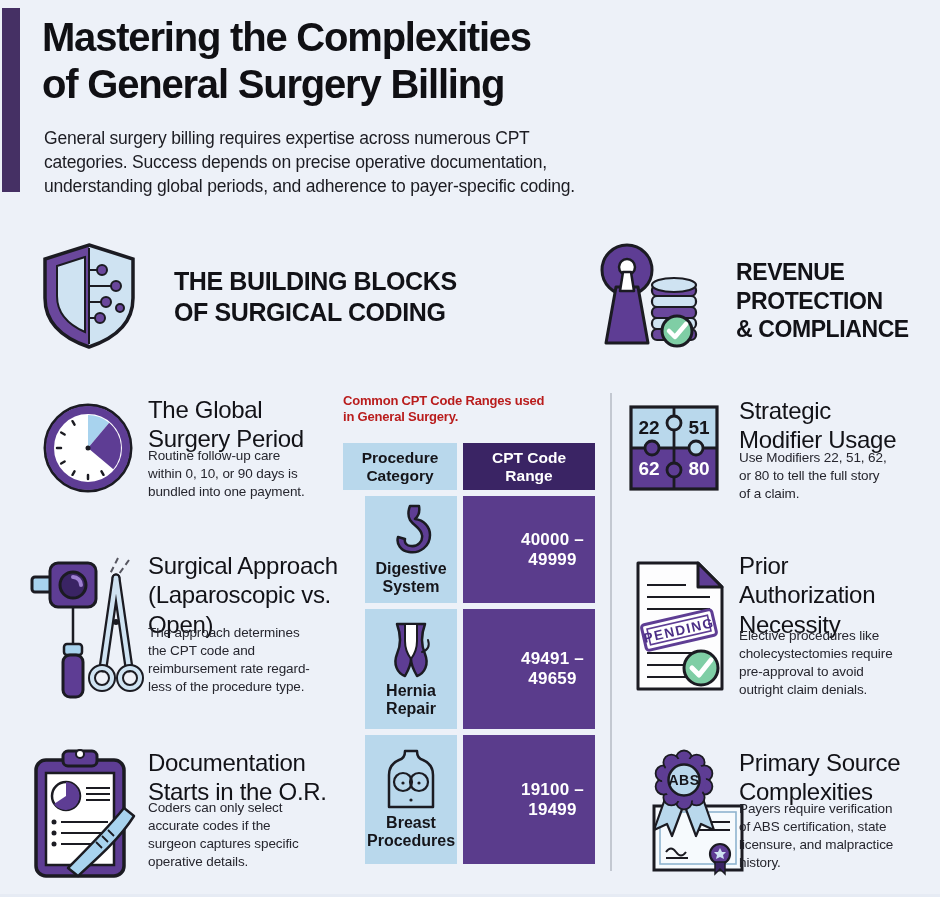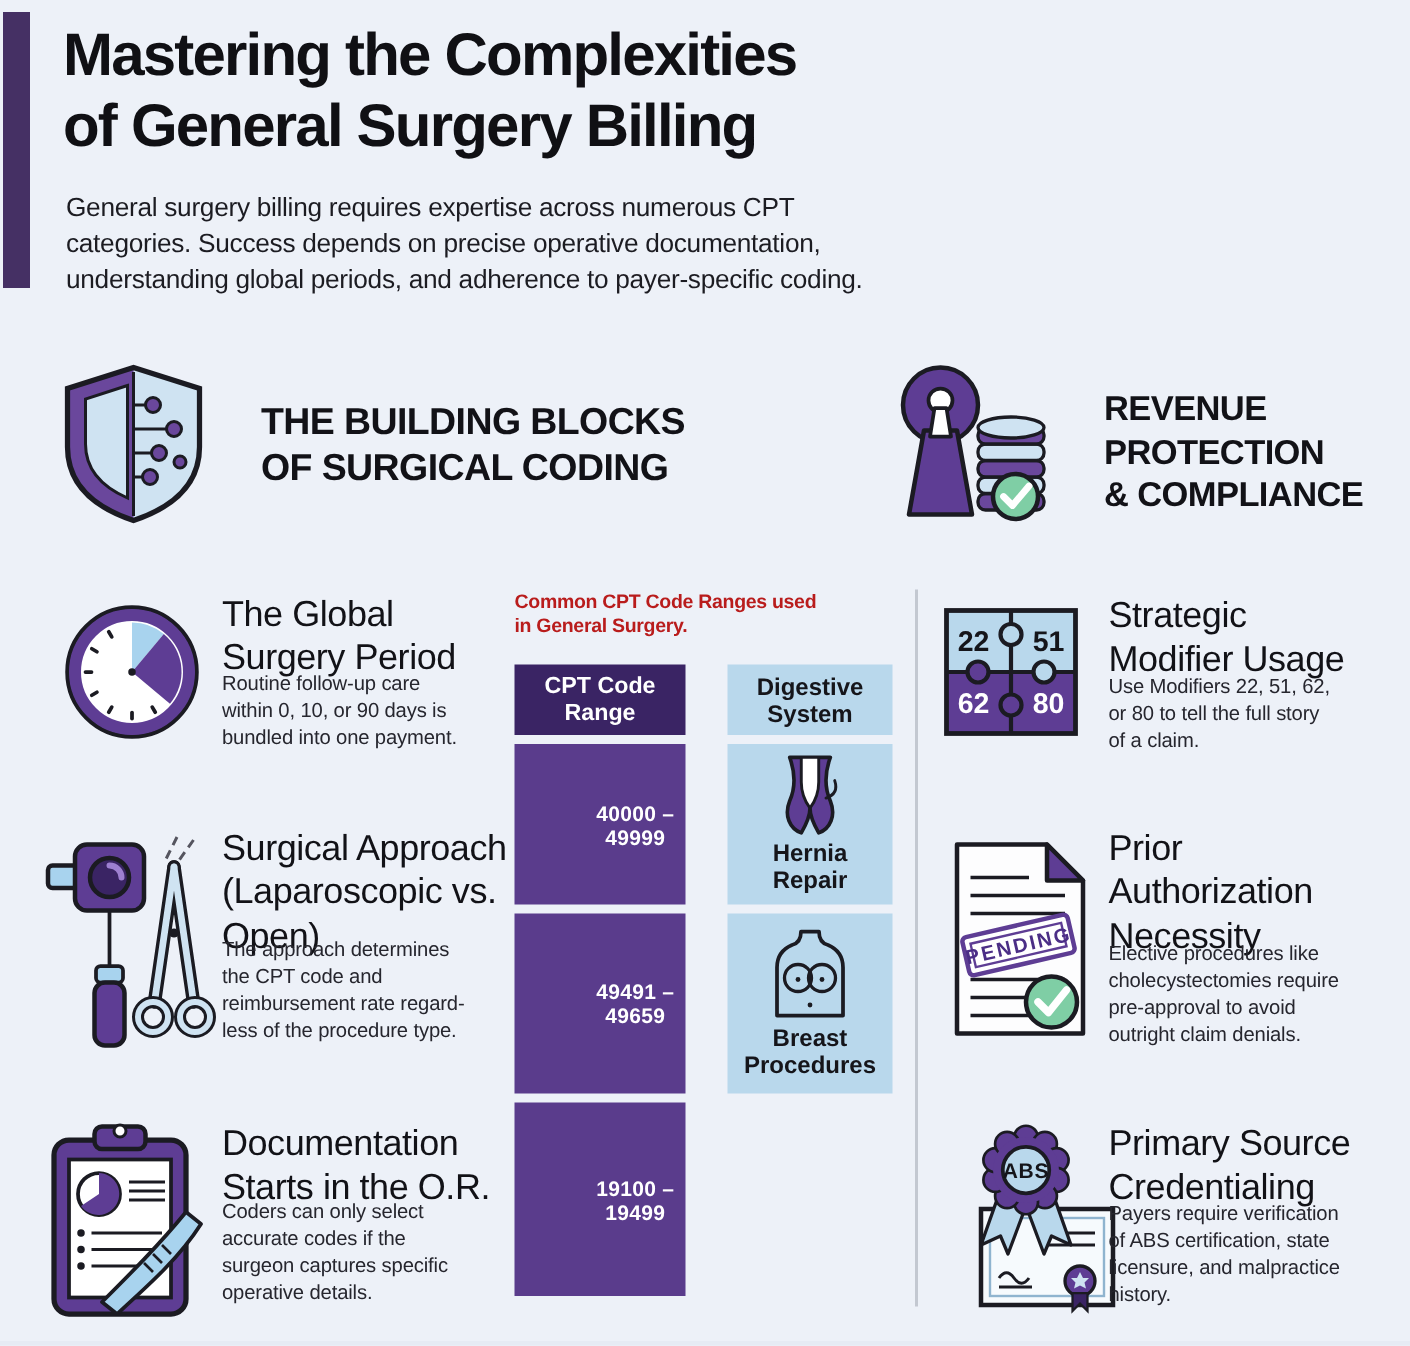--- a/index.html
+++ b/index.html
@@ -24,21 +24,21 @@
 
   .table-title { left:343px; top:393px; width:262px; font-size:13px; font-weight:700;
                  line-height:1.25; letter-spacing:-0.2px; color:#b91c1c; }
   .cpt-table { left:343px; top:443px; display:grid; grid-template-columns:114px 132px;
                grid-template-rows:47px 107px 120px 129px; gap:6px; }
   .cell { display:flex; align-items:center; justify-content:center; text-align:center; }
   .cell.cat-h { background:#b9d8ec; color:#15151a; font-weight:700; font-size:15.5px; line-height:1.15; }
   .cell.rng-h { background:#3a2464; color:#ffffff; font-weight:700; font-size:15.5px; line-height:1.15; }
   .cell.cat   { background:#b9d8ec; flex-direction:column; gap:3px; color:#15151a;
                 font-weight:700; font-size:16px; line-height:1.12; padding:6px 2px;margin-left:22px; }
-  .cell.rng   { background:#5a3c8c; color:#ffffff; font-weight:700; font-size:14px; letter-spacing:0.2px;padding-left:47px; }
+  .cell.rng   { background:#5a3c8c; color:#ffffff; font-weight:700; font-size:17px; letter-spacing:0.2px;padding-left:47px; }
 
   .v-divider { left:610px; top:393px; width:2px; height:478px; background:#b4bac4; opacity:0.75; }
 
   svg text { font-family:"Liberation Sans", sans-serif; }
 </style>
 </head>
 <body>
 
 <div class="canvas">
 
@@ -154,20 +154,22 @@
   <div class="abs item-title pre" style="left:148px; top:748px;">Documentation
 Starts in the O.R.</div>
   <div class="abs item-body pre" style="left:148px; top:799px; width:196px;">Coders can only select
 accurate codes if the
 surgeon captures specific
 operative details.</div>
 
   <div class="abs table-title pre">Common CPT Code Ranges used
 in General Surgery.</div>
   <div class="abs cpt-table">
+    <div class="cell cat-h pre">Procedure
+Category</div>
     <div class="cell rng-h pre">CPT Code
 Range</div>
 
     <div class="cell cat">
       <svg width="46" height="54" viewBox="0 0 46 54">
         <path d="M31 3 c1 6 0 10 -4 13 c9 1 15 8 15 16 c0 11 -10 19 -21 17 c-8 -1 -13 -8 -11 -15 l7 2 c-1 4 2 7 6 7 c7 1 12 -5 11 -11 c-1 -7 -8 -9 -12 -15 c-2 -4 -2 -9 0 -14 Z" fill="#5e3d94" stroke="#1b1b22" stroke-width="2.5" stroke-linejoin="round"></path>
       </svg>
       <span class="pre">Digestive
 System</span>
     </div>
@@ -268,19 +270,19 @@
       <circle cx="41.4" cy="49.4" r="8"></circle>
         <circle cx="33.6" cy="38.6" r="8"></circle>
         <circle cx="33.6" cy="25.4" r="8"></circle>
       <circle cx="41.4" cy="14.6" r="8"></circle>
     </g>
     <circle cx="54" cy="32" r="22" fill="#5e3d94"></circle>
     <circle cx="54" cy="32" r="15.5" fill="#b9d8ec" stroke="#1b1b22" stroke-width="2.5"></circle>
     <text x="54" y="37" text-anchor="middle" font-size="14" font-weight="bold" fill="#15151a" letter-spacing="0.5">ABS</text>
   </svg>
   <div class="abs item-title pre" style="left:739px; top:748px;">Primary Source
-Credentialing</div>
+Complexities</div>
   <div class="abs item-body pre" style="left:739px; top:800px; width:200px;">Payers require verification
 of ABS certification, state
 licensure, and malpractice
 history.</div>
 
 </div>
 
 </body></html>

